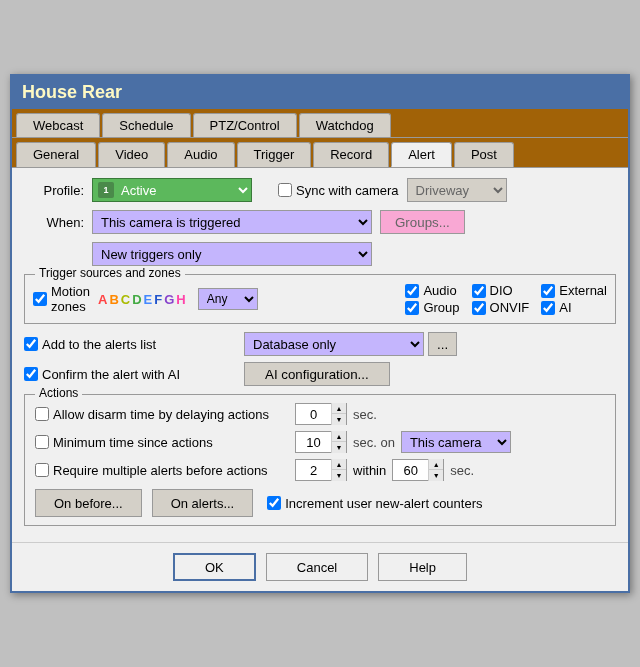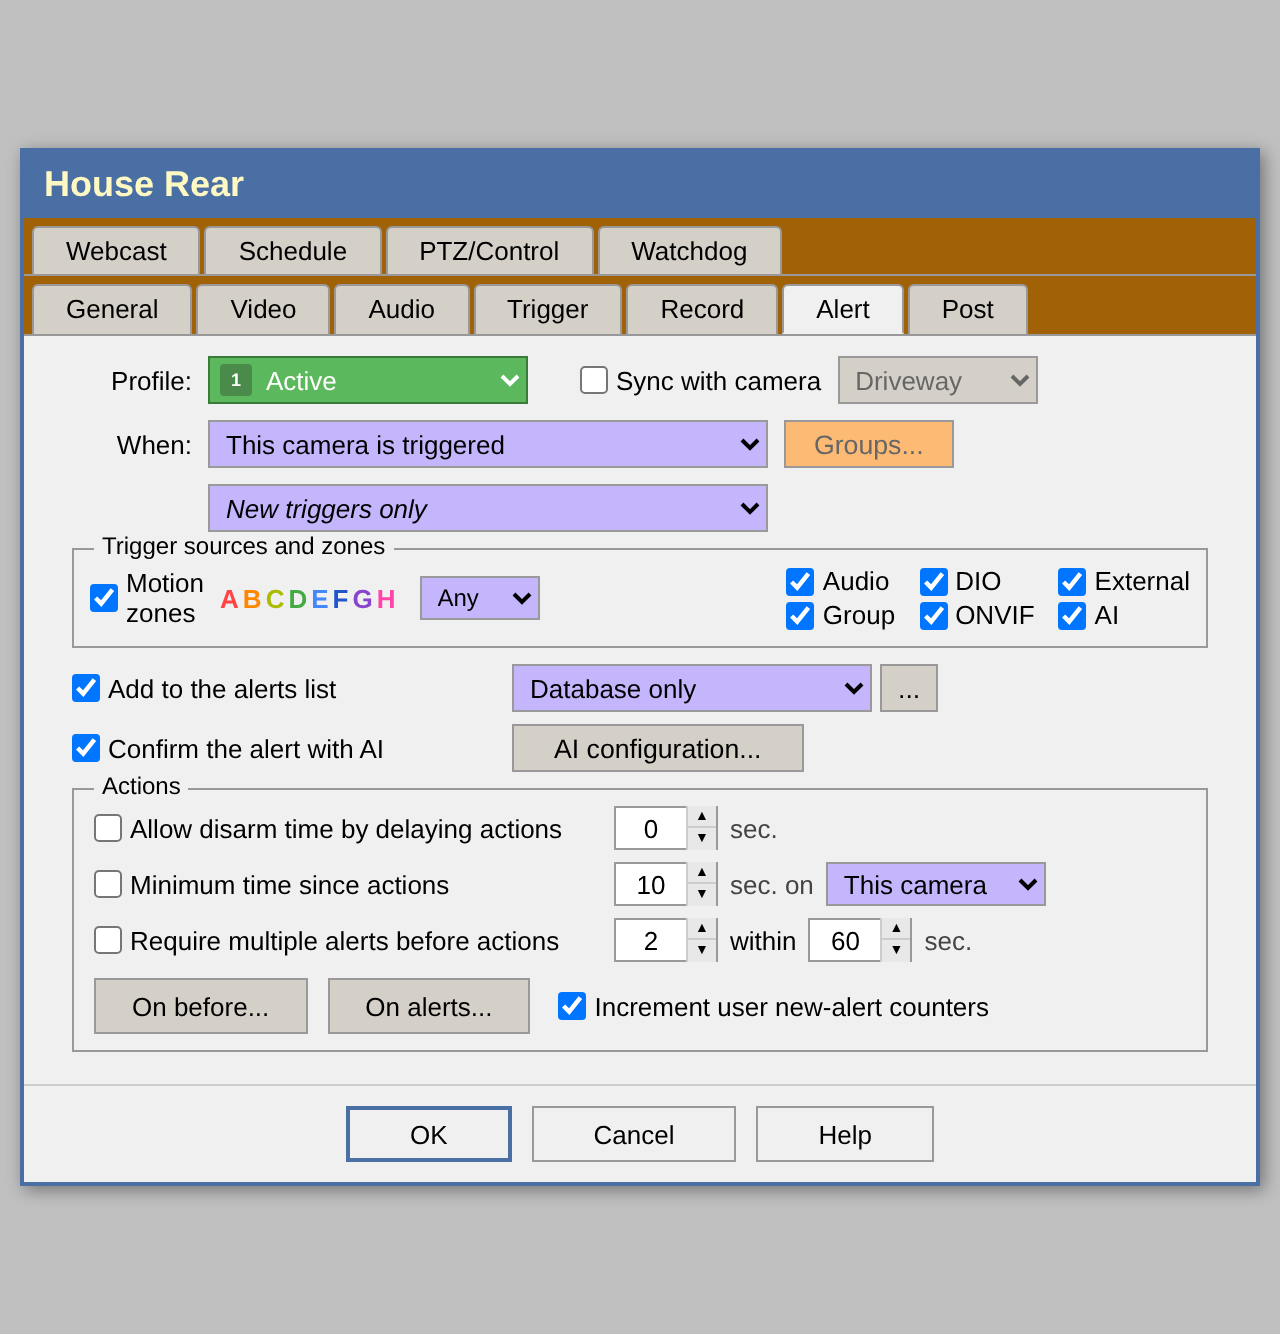--- a/index.html
+++ b/index.html
@@ -48,21 +48,21 @@
       color: #000;
     }
     .tab.active {
       background: #f0f0f0;
       border-bottom: 1px solid #f0f0f0;
       z-index: 1;
       position: relative;
       font-weight: normal;
     }
     .content-area {
-      padding: 10px 24px;
+      padding: 10px 12px;
       background: #f0f0f0;
     }
     .form-row {
       display: flex;
       align-items: center;
       margin-bottom: 8px;
     }
     .label-col {
       width: 60px;
       text-align: right;
@@ -88,30 +88,29 @@
       width: 100px;
       background: #d4d0c8;
       color: #666;
     }
     .when-select {
       width: 280px;
     }
     .groups-btn {
       margin-left: 8px;
       padding: 2px 14px;
-      background: #fdba74;
+      background: #f9a8d4;
       border: 1px solid #999;
       cursor: pointer;
       color: #666;
       height: 24px;
     }
     .trigger-select {
       width: 280px;
       margin-left: 68px;
-      font-style: italic;
     }
     .group-box {
       border: 1px solid #999;
       padding: 8px;
       margin: 8px 0;
       position: relative;
     }
     .group-box-title {
       position: absolute;
       top: -9px;

